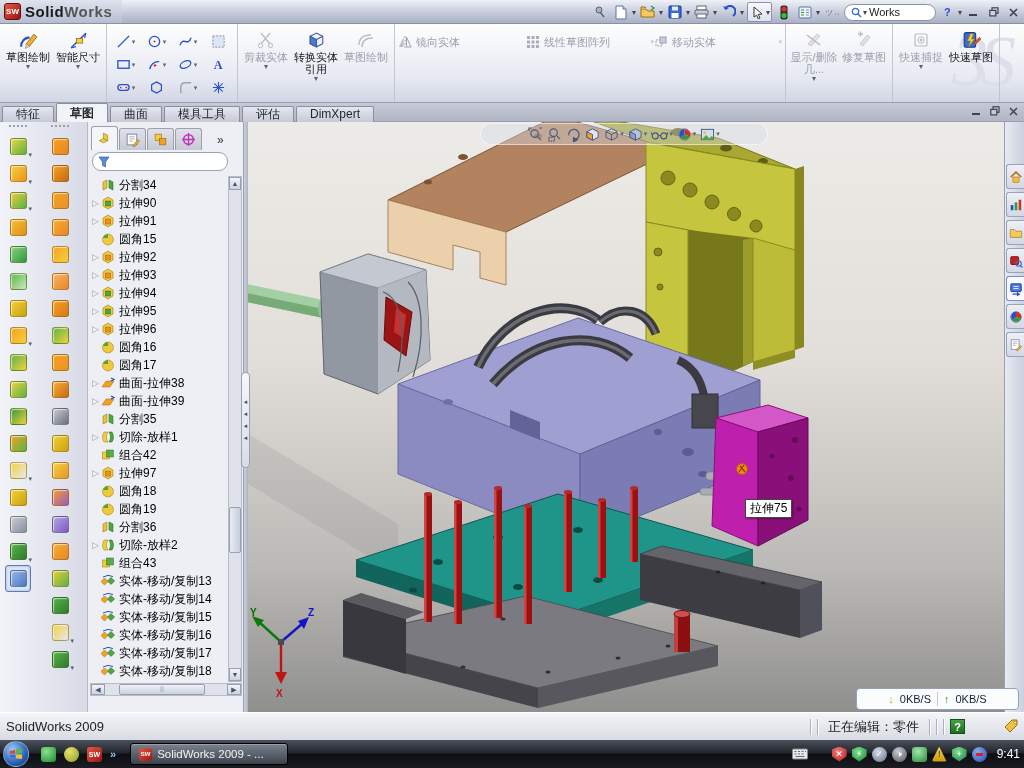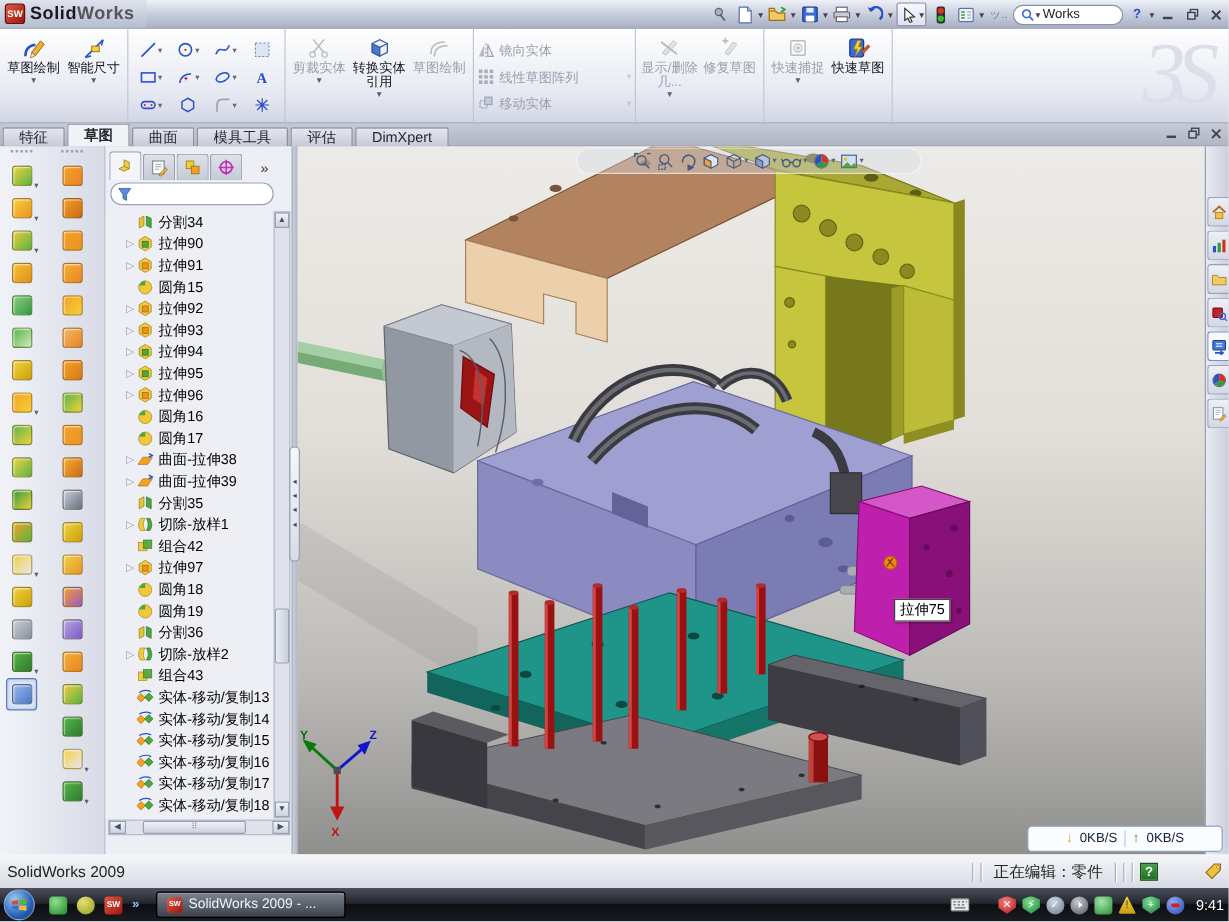--- a/index.html
+++ b/index.html
@@ -33,21 +33,21 @@
   .cmd-group { display:flex; align-items:flex-start; padding:4px 3px; border-right:1px solid #c2c6d4; position:relative; z-index:1;}
   .bigbtn { width:50px; display:flex; flex-direction:column; align-items:center; padding-top:1px; cursor:default;}
   .bb-icon { width:22px; height:22px; display:flex; align-items:center; justify-content:center;}
   .bb-label { font-size:11px; line-height:12px; text-align:center; color:#15151a; word-break:break-all;}
   .bb-dd { font-size:8px; color:#55607a; line-height:8px;}
   .bigbtn.dis .bb-label { color:#9aa0ae; }
   .bigbtn.dis svg { opacity:.5; filter:grayscale(1);}
   .skgrid { display:grid; grid-template-columns:repeat(4,31px); grid-auto-rows:23px; padding-top:2px;}
   .skc { display:flex; align-items:center; justify-content:center; gap:1px;}
   .skdd { font-size:7px; color:#667;}
-  .stackgrp { display:flex; flex-direction:column; padding-top:3px;}
+  .stackgrp { display:flex; flex-direction:row; padding-top:3px;}
   .srow { display:flex; align-items:center; gap:4px; height:22px; width:128px;}
   .srow .lbl { font-size:11px; color:#9aa0ae; flex:1;}
   .srow .skdd { color:#9aa8;}
 
   
   .cmtabs { position:absolute; left:0; top:103px; width:1024px; height:19px; background:linear-gradient(#c6cad6,#b2b6c4); border-bottom:1px solid #9aa0b4;}
   .cmtab { display:inline-block; margin-top:3px; margin-left:2px; height:16px; line-height:15px; padding:0 13px;
     font-size:12px; color:#24282f; background:linear-gradient(#e4e7ef,#c6cad6); border:1px solid #8a8fa0; border-bottom:none; border-radius:2px 2px 0 0; vertical-align:bottom;}
   .cmtab.active { background:#f2f3f7; height:19px; margin-top:0; line-height:18px;font-weight:bold;}
   .docbtns { position:absolute; right:6px; top:3px; display:flex; gap:9px; align-items:center;}
@@ -64,21 +64,21 @@
   .tbdd { position:absolute; right:-1px; bottom:1px; font-size:7px; color:#55607a;}
 
   
   .fpanel { position:absolute; left:88px; top:0; width:156px; height:590px; background:#edeff4; border-right:1px solid #9aa0b0;}
   .fphead { position:absolute; left:0; top:2px; height:26px; display:flex; align-items:flex-end; padding-left:3px; gap:1px;}
   .fptab { width:27px; height:22px; border:1px solid #9aa0b0; border-bottom:none; border-radius:3px 3px 0 0;
     background:linear-gradient(#dfe2ea,#c6cad6); display:flex; align-items:center; justify-content:center;}
   .fptab.active { background:#f4f5f9; height:24px;}
   .fpmore { margin-left:14px; color:#333; font-size:12px; padding-bottom:3px;}
   .filterbox { position:absolute; left:4px; top:30px; width:136px; height:19px; background:#fff; border:1px solid #9aa4b8; border-radius:9px; display:flex; align-items:center; padding:0 5px; gap:4px;}
-  .tree { position:absolute; left:0; top:54px; width:140px; height:506px; overflow:hidden; background:#edeff4;padding-left:13px;}
+  .tree { position:absolute; left:0; top:54px; width:140px; height:506px; overflow:hidden; background:#edeff4;}
   .trow { display:flex; align-items:center; height:18px; padding-left:2px; white-space:nowrap;}
   .texp { width:11px; font-size:9px; color:#9aa2ae; text-align:center;}
   .ticon { width:15px; height:14px; margin-right:3px;}
   .ticon svg { width:14px; height:14px;}
   .tlabel { font-size:12px; color:#000;}
   .vscroll { position:absolute; right:1px; top:54px; width:14px; height:506px; background:#dfe2ea; border:1px solid #b8bcc8;}
   .vs-a { position:absolute; left:0; width:12px; height:13px; background:linear-gradient(#f2f4f8,#cdd2e0); border:1px solid #98a0b4; text-align:center; font-size:7px; color:#44506a; line-height:12px;}
   .vs-thumb { position:absolute; left:0; width:12px; height:46px; background:linear-gradient(90deg,#e8ebf2,#c8cede); border:1px solid #98a0b4; border-radius:2px;}
   .hscroll { position:absolute; left:2px; top:561px; width:152px; height:13px; background:#dfe2ea; border:1px solid #b8bcc8; display:flex;}
   .hs-a { width:14px; height:11px; background:linear-gradient(#f2f4f8,#cdd2e0); border:1px solid #98a0b4; font-size:7px; color:#44506a; text-align:center; line-height:10px;}

